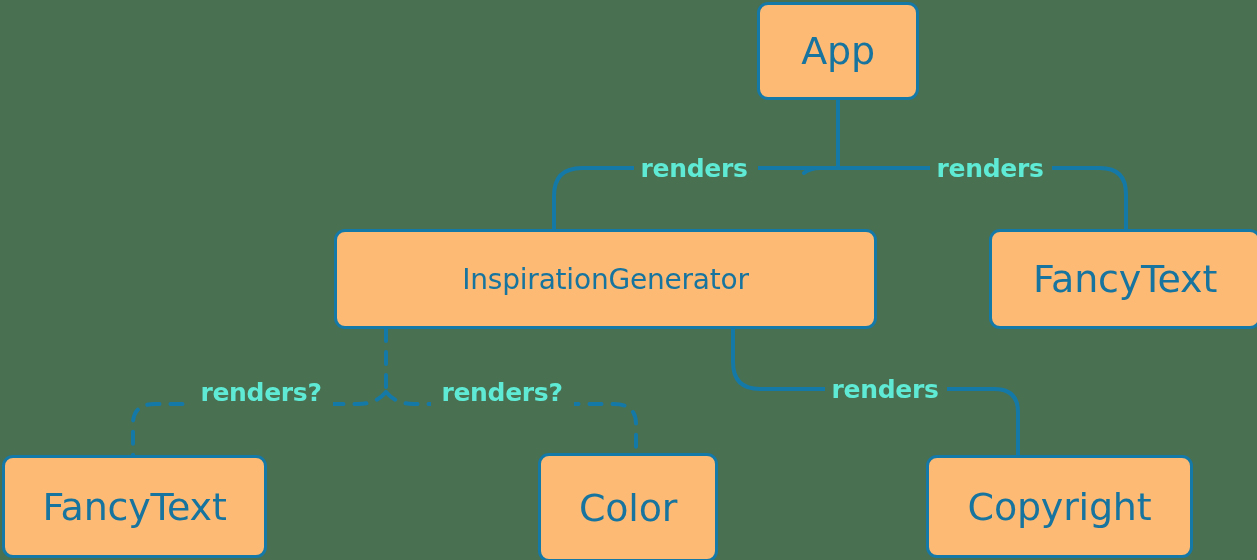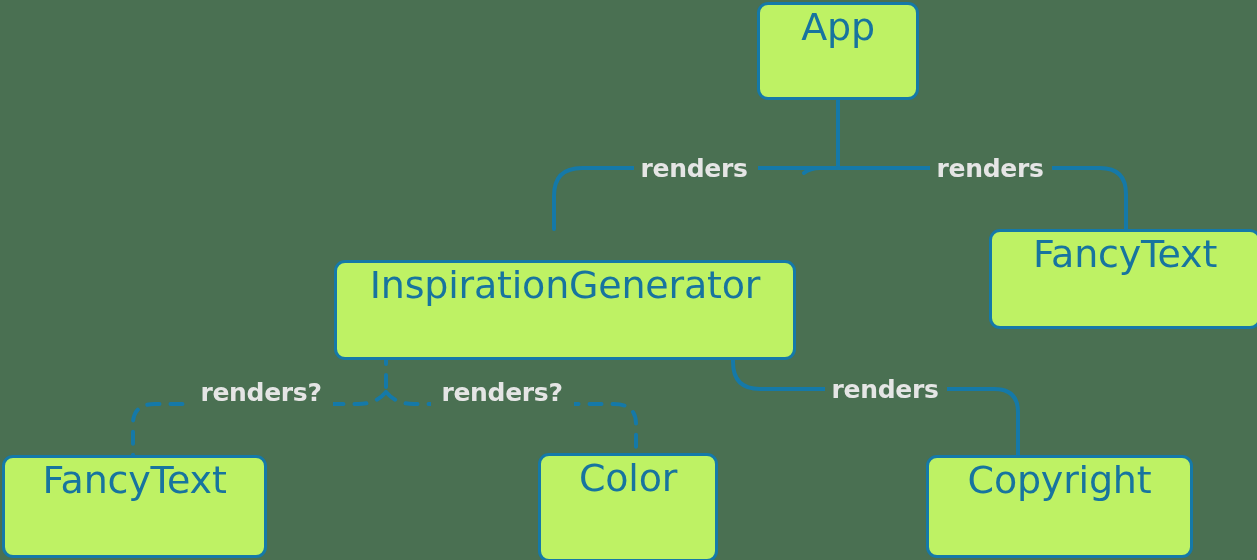--- a/index.html
+++ b/index.html
@@ -22,35 +22,36 @@
   #edges {
     position: absolute;
     left: 0;
     top: 0;
     width: 1257px;
     height: 560px;
   }
   .node {
     position: absolute;
     box-sizing: border-box;
-    background: #bef264;
+    background: #fdba74;
     border: 3px solid #1579a8;
     border-radius: 11px;
     display: flex;
+    align-items: center;
     justify-content: center;
     color: #17749f;
     font-family: "DejaVu Sans", sans-serif;
     font-weight: 400;
     letter-spacing: -0.2px;
     white-space: nowrap;
     z-index: 3;
   }
   .edge-label {
     position: absolute;
-    color: #e5e5e5;
+    color: #5eead4;
     font-family: "DejaVu Sans", sans-serif;
     font-weight: 600;
     font-size: 25px;
     letter-spacing: -0.3px;
     white-space: nowrap;
     transform: translate(-50%, -50%);
     z-index: 4;
   }
 </style>
 </head>
@@ -87,21 +88,21 @@
   <div class="edge-label" style="left:694px;top:168px;">renders</div>
   <div class="edge-label" style="left:990px;top:168px;">renders</div>
   <div class="edge-label" style="left:261px;top:392px;">renders?</div>
   <div class="edge-label" style="left:502px;top:392px;">renders?</div>
   <div class="edge-label" style="left:885px;top:389px;">renders</div>
 
   <div class="node" style="left:757px;top:2px;width:162px;height:98px;font-size:38px;">
     <span>App</span>
   </div>
 
-  <div class="node" style="left:334px;top:229px;width:462px;height:100px;font-size:38px;margin-top:31px;">
+  <div class="node" style="left:334px;top:229px;width:543px;height:100px;font-size:28px;">
     <span>InspirationGenerator</span>
   </div>
 
   <div class="node" style="left:989px;top:229px;width:272px;height:100px;font-size:38px;">
     <span>FancyText</span>
   </div>
 
   <div class="node" style="left:2px;top:455px;width:265px;height:103px;font-size:38px;">
     <span>FancyText</span>
   </div>

